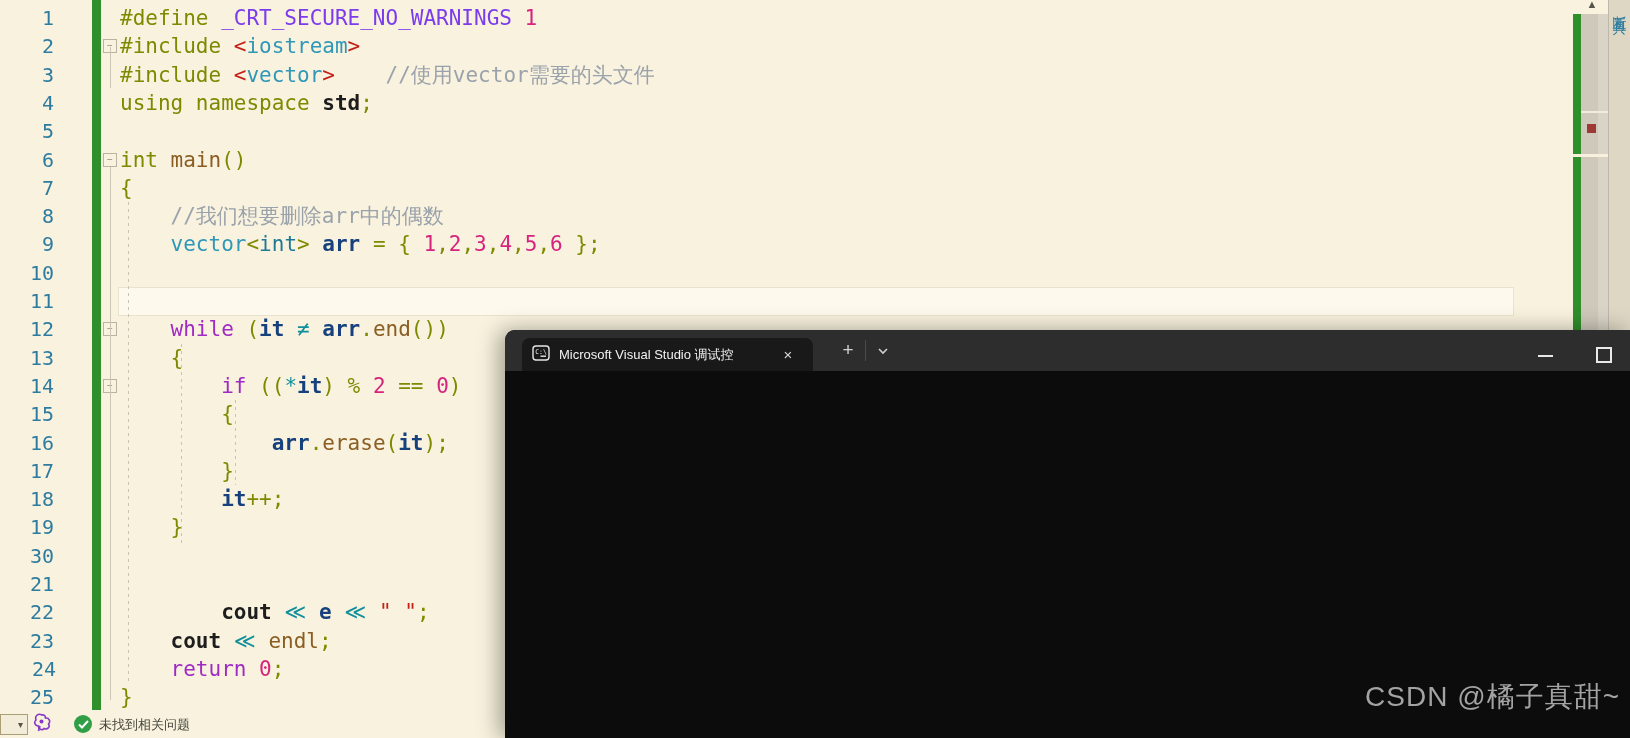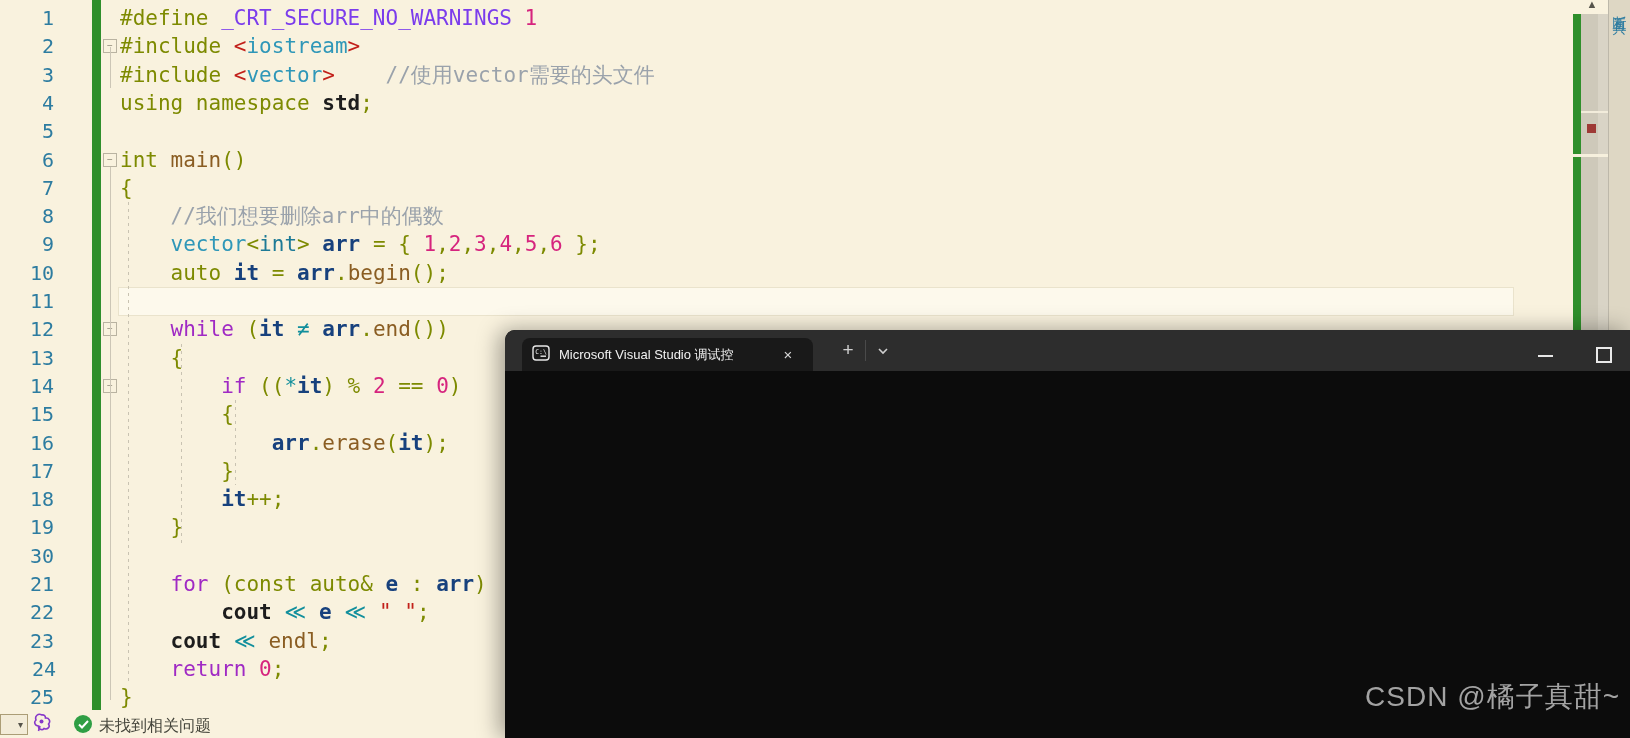--- a/index.html
+++ b/index.html
@@ -41,21 +41,21 @@
     color:#2d7ca0; font-size:14px; letter-spacing:3px; }
 
   
   .status-row { position:absolute; left:0; top:712px; width:505px; height:26px; }
   .status-dropdown { position:absolute; left:0; top:2px; width:28px; height:21px;
     background:#f3ecd8; border:1px solid #ab9d76; color:#55534a; font-size:10px;
     text-align:right; padding:4px 4px 0 0; }
   .status-ai-icon { position:absolute; left:33px; top:1px; width:18px; height:20px; }
   .status-check { position:absolute; left:74px; top:3px; width:18px; height:18px; border-radius:50%;
     background:#2f9e44; display:flex; align-items:center; justify-content:center; }
-  .status-msg { position:absolute; left:99px; top:4px; font-size:16px; color:#45453b; }
+  .status-msg { position:absolute; left:99px; top:4px; font-size:13px; color:#45453b; }
 
   
   .terminal { position:absolute; left:505px; top:330px; width:1125px; height:408px;
     border-radius:10px 0 0 0; background:#0c0c0c; box-shadow:-6px 0 22px rgba(0,0,0,.35); z-index:5; }
   .term-titlebar { position:absolute; left:0; top:0; width:100%; height:41px;
     background:#2d2d2d; border-radius:10px 0 0 0; }
   .term-tab { position:absolute; left:17px; top:8px; width:291px; height:33px;
     background:#191919; border-radius:8px 8px 0 0; display:flex; align-items:center; }
   .term-tab-icon { margin-left:10px; flex:0 0 auto; }
   .term-tab-title { margin-left:9px; width:216px; overflow:hidden; white-space:nowrap;
@@ -125,32 +125,30 @@
   <div class="code-area" id="code-area">
       <div class="code-line" style="top: 4px;"><span class="tk-olive">#define </span><span class="tk-macro">_CRT_SECURE_NO_WARNINGS</span><span class="tk-num"> 1</span></div>
       <div class="code-line" style="top: 32.3px;"><span class="tk-olive">#include </span><span class="tk-red">&lt;</span><span class="tk-type">iostream</span><span class="tk-red">&gt;</span></div>
       <div class="code-line" style="top: 60.6px;"><span class="tk-olive">#include </span><span class="tk-red">&lt;</span><span class="tk-type">vector</span><span class="tk-red">&gt;</span><span class="tk-comment">    //使用vector需要的头文件</span></div>
       <div class="code-line" style="top: 88.9px;"><span class="tk-olive">using namespace </span><span class="tk-bold">std</span><span class="tk-olive">;</span></div>
       <div class="code-line" style="top: 117.2px;"></div>
       <div class="code-line" style="top: 145.5px;"><span class="tk-olive">int </span><span class="tk-func">main</span><span class="tk-olive">()</span></div>
       <div class="code-line" style="top: 173.8px;"><span class="tk-olive">{</span></div>
       <div class="code-line" style="top: 202.1px;"><span class="tk-comment">    //我们想要删除arr中的偶数</span></div>
       <div class="code-line" style="top: 230.4px;"><span class="tk-type">    vector</span><span class="tk-olive">&lt;</span><span class="tk-type2">int</span><span class="tk-olive">&gt; </span><span class="tk-var">arr</span><span class="tk-olive"> = { </span><span class="tk-num">1</span><span class="tk-olive">,</span><span class="tk-num">2</span><span class="tk-olive">,</span><span class="tk-num">3</span><span class="tk-olive">,</span><span class="tk-num">4</span><span class="tk-olive">,</span><span class="tk-num">5</span><span class="tk-olive">,</span><span class="tk-num">6</span><span class="tk-olive"> };</span></div>
-      <div class="code-line" style="top: 258.7px;"><span class="tk-olive">    auto </span><span class="tk-var">it</span><span class="tk-olive"> = </span><span class="tk-var">arr</span><span class="tk-olive">.</span><span class="tk-func">begin</span><span class="tk-olive">();</span></div>
       <div class="code-line" style="top: 287px;"></div>
       <div class="code-line" style="top: 315.3px;"><span class="tk-purple">    while </span><span class="tk-olive">(</span><span class="tk-var">it</span><span class="tk-op"> ≠ </span><span class="tk-var">arr</span><span class="tk-olive">.</span><span class="tk-func">end</span><span class="tk-olive">())</span></div>
       <div class="code-line" style="top: 343.6px;"><span class="tk-olive">    {</span></div>
       <div class="code-line" style="top: 371.9px;"><span class="tk-purple">        if </span><span class="tk-olive">((</span><span class="tk-op">*</span><span class="tk-var">it</span><span class="tk-olive">) % </span><span class="tk-num">2</span><span class="tk-olive"> == </span><span class="tk-num">0</span><span class="tk-olive">)</span></div>
       <div class="code-line" style="top: 400.2px;"><span class="tk-olive">        {</span></div>
       <div class="code-line" style="top: 428.5px;"><span class="tk-var">            arr</span><span class="tk-olive">.</span><span class="tk-func">erase</span><span class="tk-olive">(</span><span class="tk-var">it</span><span class="tk-olive">);</span></div>
       <div class="code-line" style="top: 456.8px;"><span class="tk-olive">        }</span></div>
       <div class="code-line" style="top: 485.1px;"><span class="tk-var">        it</span><span class="tk-olive">++;</span></div>
       <div class="code-line" style="top: 513.4px;"><span class="tk-olive">    }</span></div>
       <div class="code-line" style="top: 541.7px;"></div>
-      <div class="code-line" style="top: 570px;"><span class="tk-purple">    for </span><span class="tk-olive">(const auto&amp; </span><span class="tk-var">e</span><span class="tk-olive"> : </span><span class="tk-var">arr</span><span class="tk-olive">)</span></div>
       <div class="code-line" style="top: 598.3px;"><span class="tk-bold">        cout</span><span class="tk-op"> ≪ </span><span class="tk-var">e</span><span class="tk-op"> ≪ </span><span class="tk-red">" "</span><span class="tk-olive">;</span></div>
       <div class="code-line" style="top: 626.6px;"><span class="tk-bold">    cout</span><span class="tk-op"> ≪ </span><span class="tk-func">endl</span><span class="tk-olive">;</span></div>
       <div class="code-line" style="top: 654.9px;"><span class="tk-purple">    return </span><span class="tk-num">0</span><span class="tk-olive">;</span></div>
       <div class="code-line" style="top: 683.2px;"><span class="tk-olive">}</span></div>
     </div>
 
   <div class="scroll-arrow">▲</div>
   <div class="scroll-track"></div>
   <div class="scroll-track-light"></div>
   <div class="scroll-green"></div>

